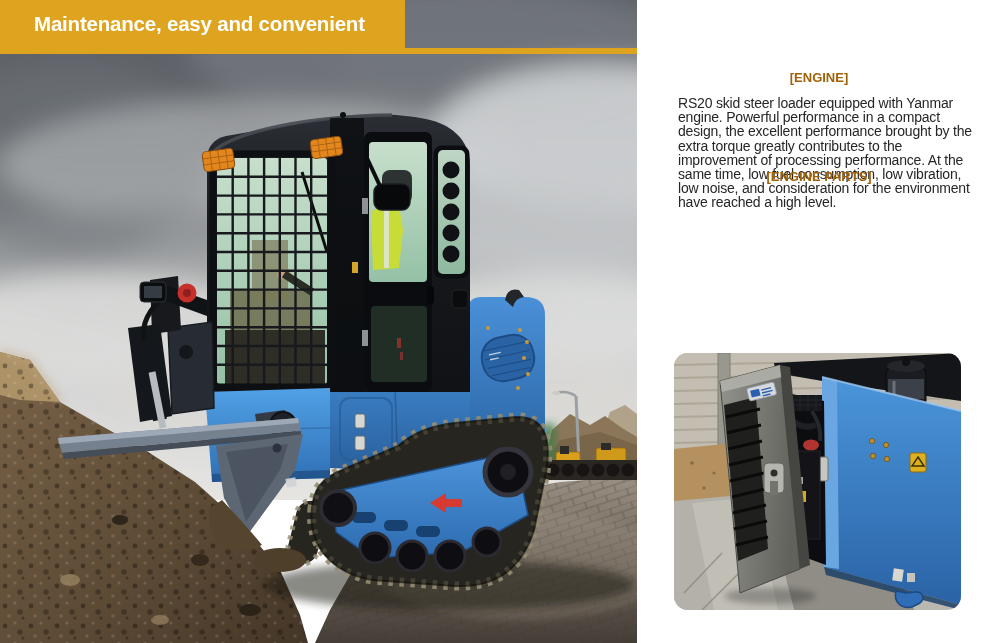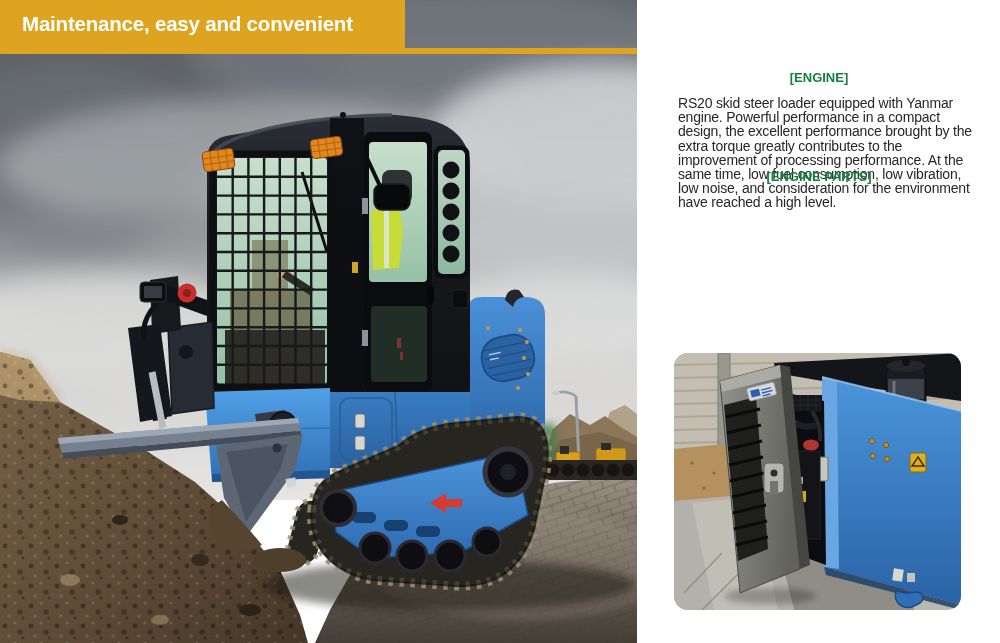--- a/index.html
+++ b/index.html
@@ -3,24 +3,24 @@
 <meta charset="utf-8">
 <style>
   html,body{margin:0;padding:0;background:#ffffff;}
   .page{position:relative;width:1000px;height:643px;background:#ffffff;overflow:hidden;
         font-family:"Liberation Sans",sans-serif;}
   .main-photo{position:absolute;left:0;top:0;width:637px;height:643px;}
   .main-photo svg{display:block;}
   .right-panel{position:absolute;left:637px;top:0;width:363px;height:643px;background:#ffffff;}
   .banner{position:absolute;left:0;top:0;width:405px;height:48px;background:#DFA41F;
           color:#ffffff;font-size:20.5px;font-weight:bold;line-height:48px;
-          padding-left:22px;box-sizing:border-box;letter-spacing:-0.2px;}
+          padding-left:34px;box-sizing:border-box;letter-spacing:-0.2px;}
   .gold-line{position:absolute;left:0;top:48px;width:1000px;height:6px;background:#DFA41F;}
   .sec-heading{position:absolute;left:33px;width:298px;margin:0;text-align:center;
-               font-size:13px;font-weight:bold;color:#15803d;}
+               font-size:13px;font-weight:bold;color:#a16207;}
   #engine-heading{top:70px;}
   #repair-heading{top:169px;}
   .para{position:absolute;left:33px;top:88px;width:298px;margin:8px;font-size:14px;
         line-height:14.2px;letter-spacing:-0.2px;color:#262626;}
   .bullets{position:absolute;left:33px;top:194px;width:300px;margin:0;padding:0;list-style:none;}
   .bullets li{position:relative;padding-left:14px;margin-bottom:11px;font-size:8.8px;
               line-height:14.2px;letter-spacing:-0.2px;color:#262626;}
   .dot{position:absolute;left:1px;top:4px;width:5px;height:5px;border-radius:50%;background:#111;}
   .detail-photo{position:absolute;left:37px;top:353px;width:287px;height:257px;
                 border-radius:14px;overflow:hidden;background:#b9b9b2;}

